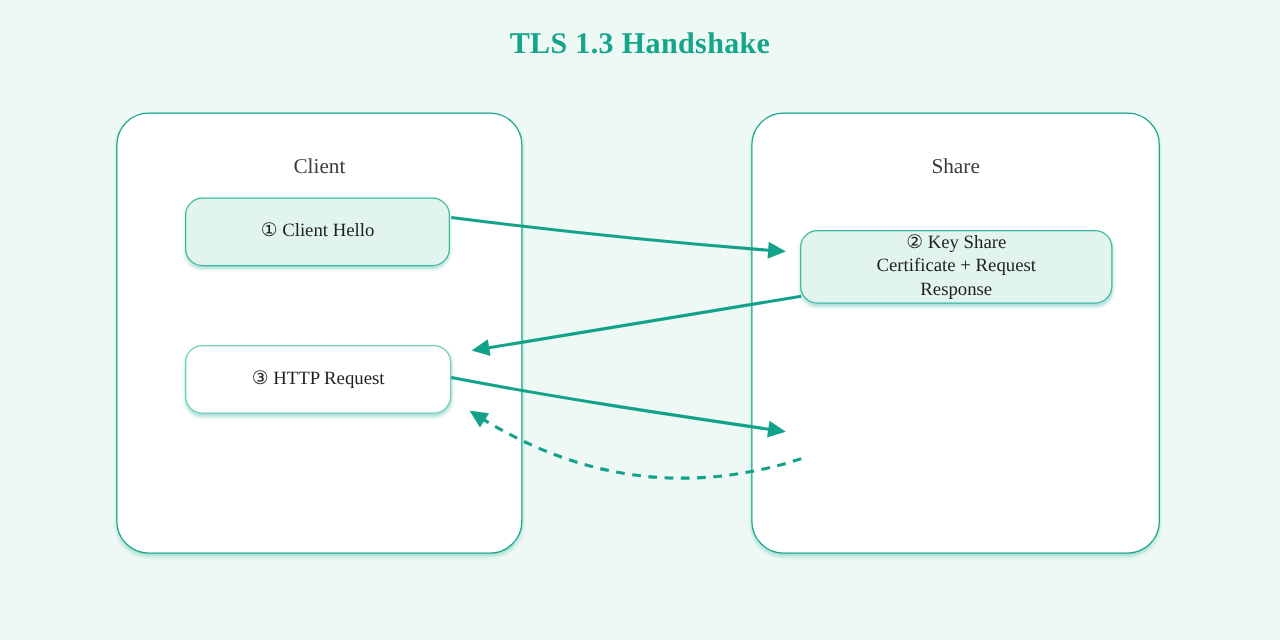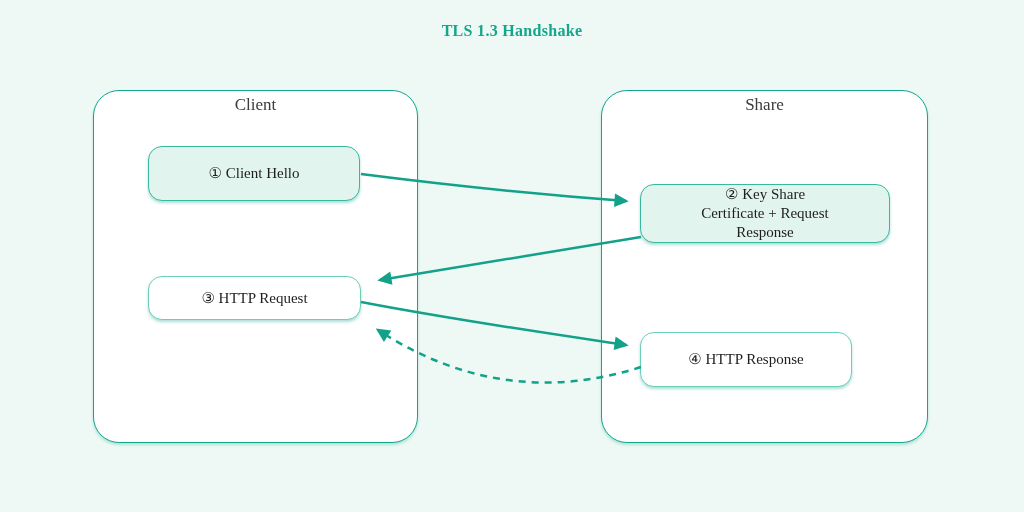--- a/index.html
+++ b/index.html
@@ -13,40 +13,40 @@
     background: #eef9f5;
     overflow: hidden;
   }
 
   .diagram-title {
     position: absolute;
     top: 22px;
     left: 0;
     width: 100%;
     text-align: center;
-    font-size: 16px;
+    font-size: 24px;
     font-weight: bold;
     color: #14a58b;
     letter-spacing: 0.3px;
   }
 
   .panel {
     position: absolute;
     top: 90px;
     height: 353px;
     background: #ffffff;
     border: 1.5px solid #14a58b;
     border-radius: 26px;
     box-shadow: 0 2px 3px rgba(18, 161, 137, 0.28);
   }
   .panel-client { left: 93px;  width: 325px; }
   .panel-server { left: 601px; width: 327px; }
 
   .panel-label {
-    margin-top: 4px;
+    margin-top: 32px;
     text-align: center;
     font-size: 17px;
     color: #3b3b3b;
   }
 
   .node {
     position: absolute;
     display: flex;
     align-items: center;
     justify-content: center;
@@ -59,22 +59,22 @@
   }
   .node-filled {
     background: #e2f4ee;
     border: 1.5px solid #38b99d;
   }
   .node-plain {
     background: #ffffff;
     border: 1.5px solid #6bcfb7;
   }
 
-  .node-client-hello  { left: 148px; top: 146px; width: 212px; height: 55px; }
-  .node-http-request  { left: 148px; top: 276px; width: 213px; height: 44px; }
+  .node-client-hello  { left: 148px; top: 158px; width: 212px; height: 55px; }
+  .node-http-request  { left: 148px; top: 276px; width: 213px; height: 55px; }
   .node-key-share     { left: 640px; top: 184px; width: 250px; height: 59px; }
   .node-http-response { left: 640px; top: 332px; width: 212px; height: 55px; }
 
   .edges-layer {
     position: absolute;
     top: 0; left: 0;
     width: 1024px;
     height: 512px;
     pointer-events: none;
   }
@@ -108,23 +108,20 @@
       <span>② Key Share</span><br>
       <span>Certificate + Request</span><br>
       <span>Response</span>
     </span>
   </div>
 
   <div class="node node-plain node-http-request">
     <span>③ HTTP Request</span>
   </div>
 
-  <div class="node node-plain node-http-response">
-    <span>④ HTTP Response</span>
-  </div>
 
   <svg class="edges-layer" viewBox="0 0 1024 512" xmlns="http://www.w3.org/2000/svg">
     <defs>
       <marker id="arrowhead" viewBox="0 0 12 12" refX="9.5" refY="6" markerWidth="6.5" markerHeight="6.5" orient="auto-start-reverse">
         <path d="M1,1 L11.5,6 L1,11 Z" fill="#12a189"></path>
       </marker>
     </defs>
 
     <path class="edge" d="M 361 174 C 455 186, 545 195, 626 201" marker-end="url(#arrowhead)"></path>
 

